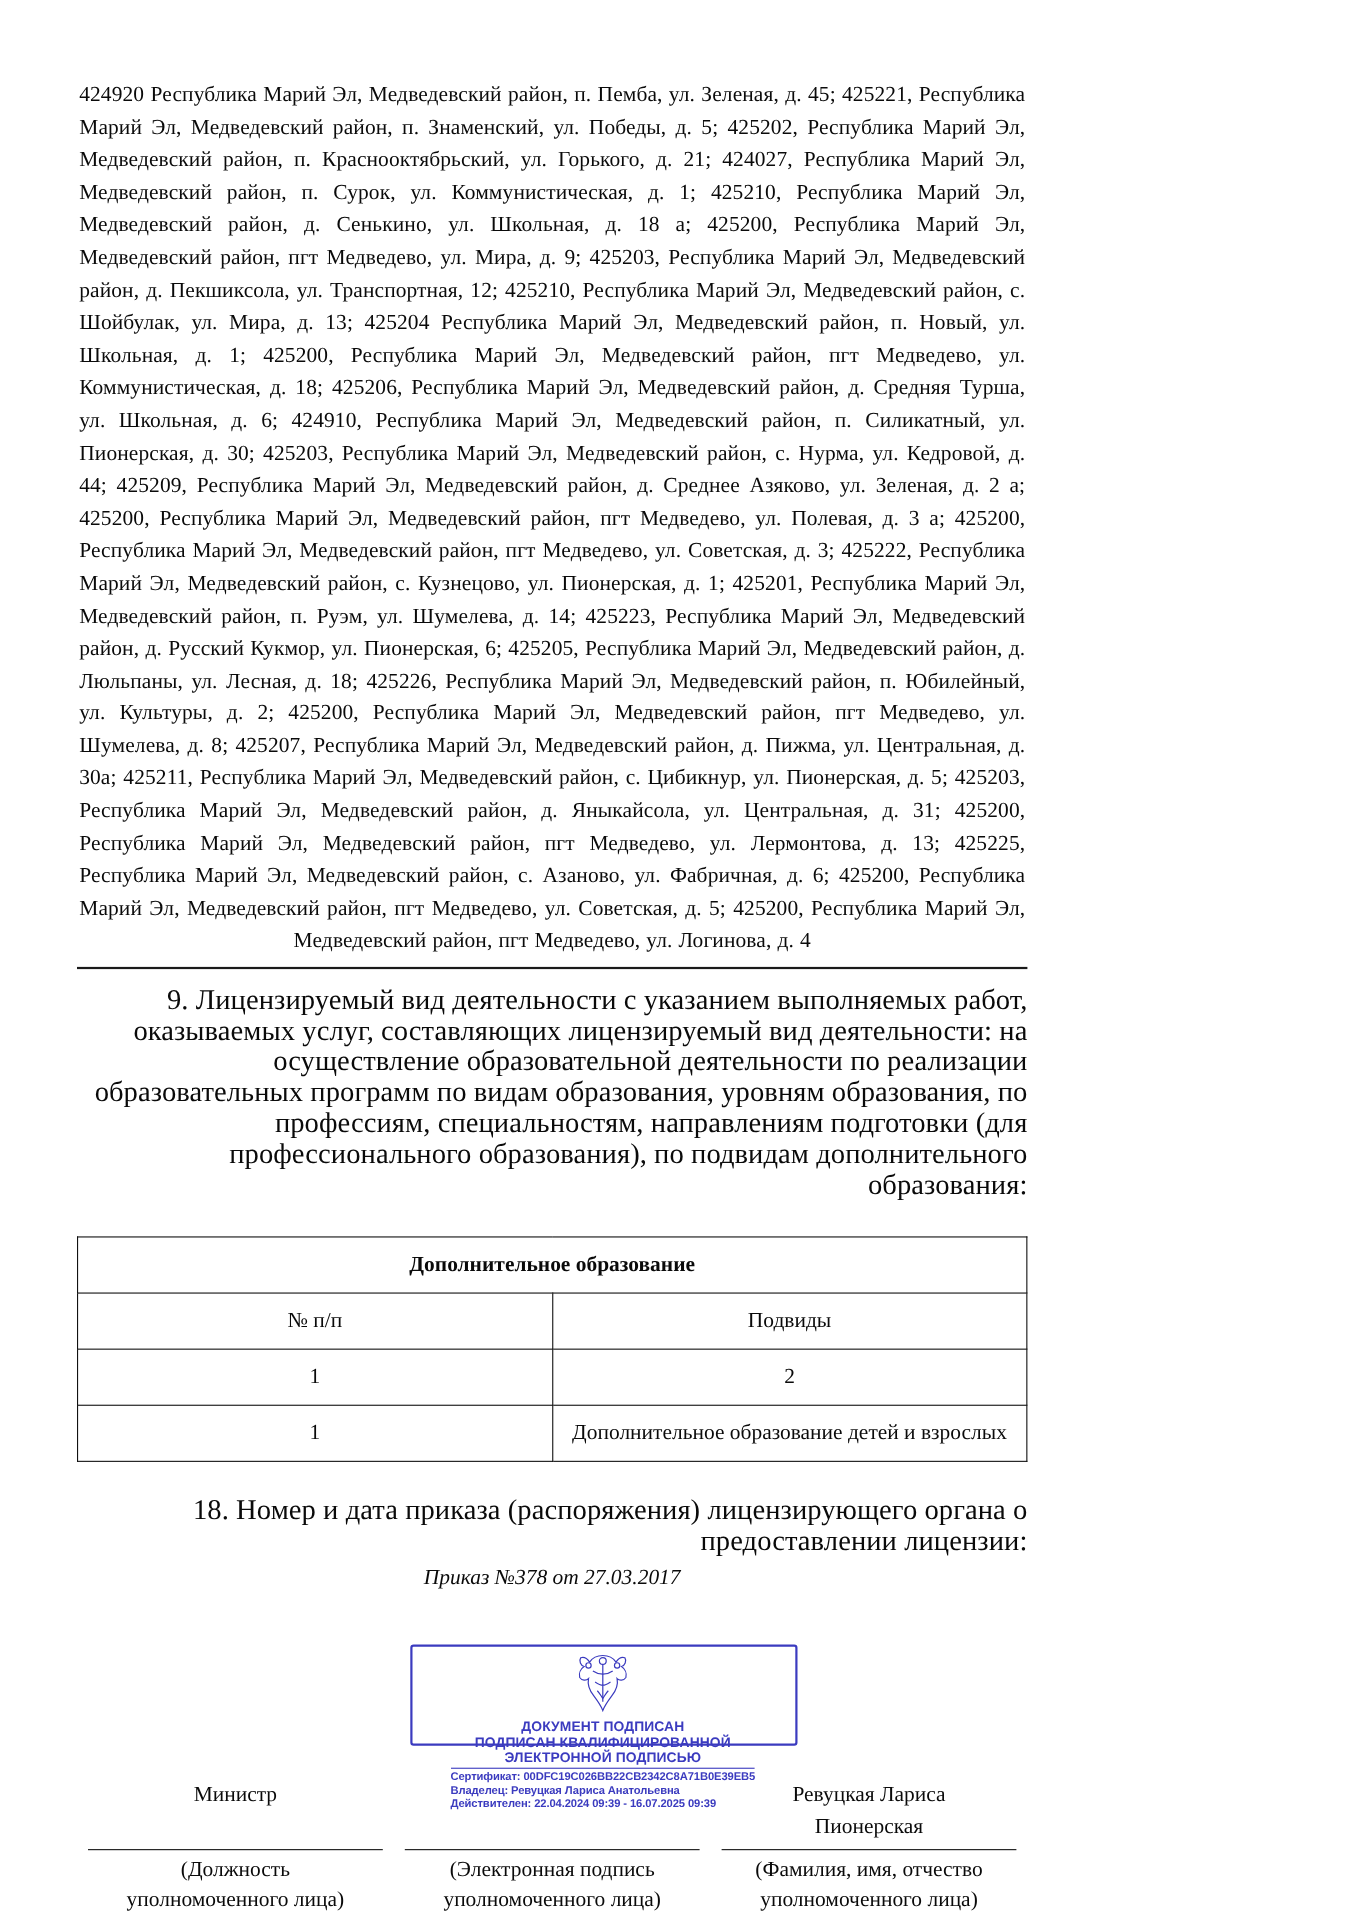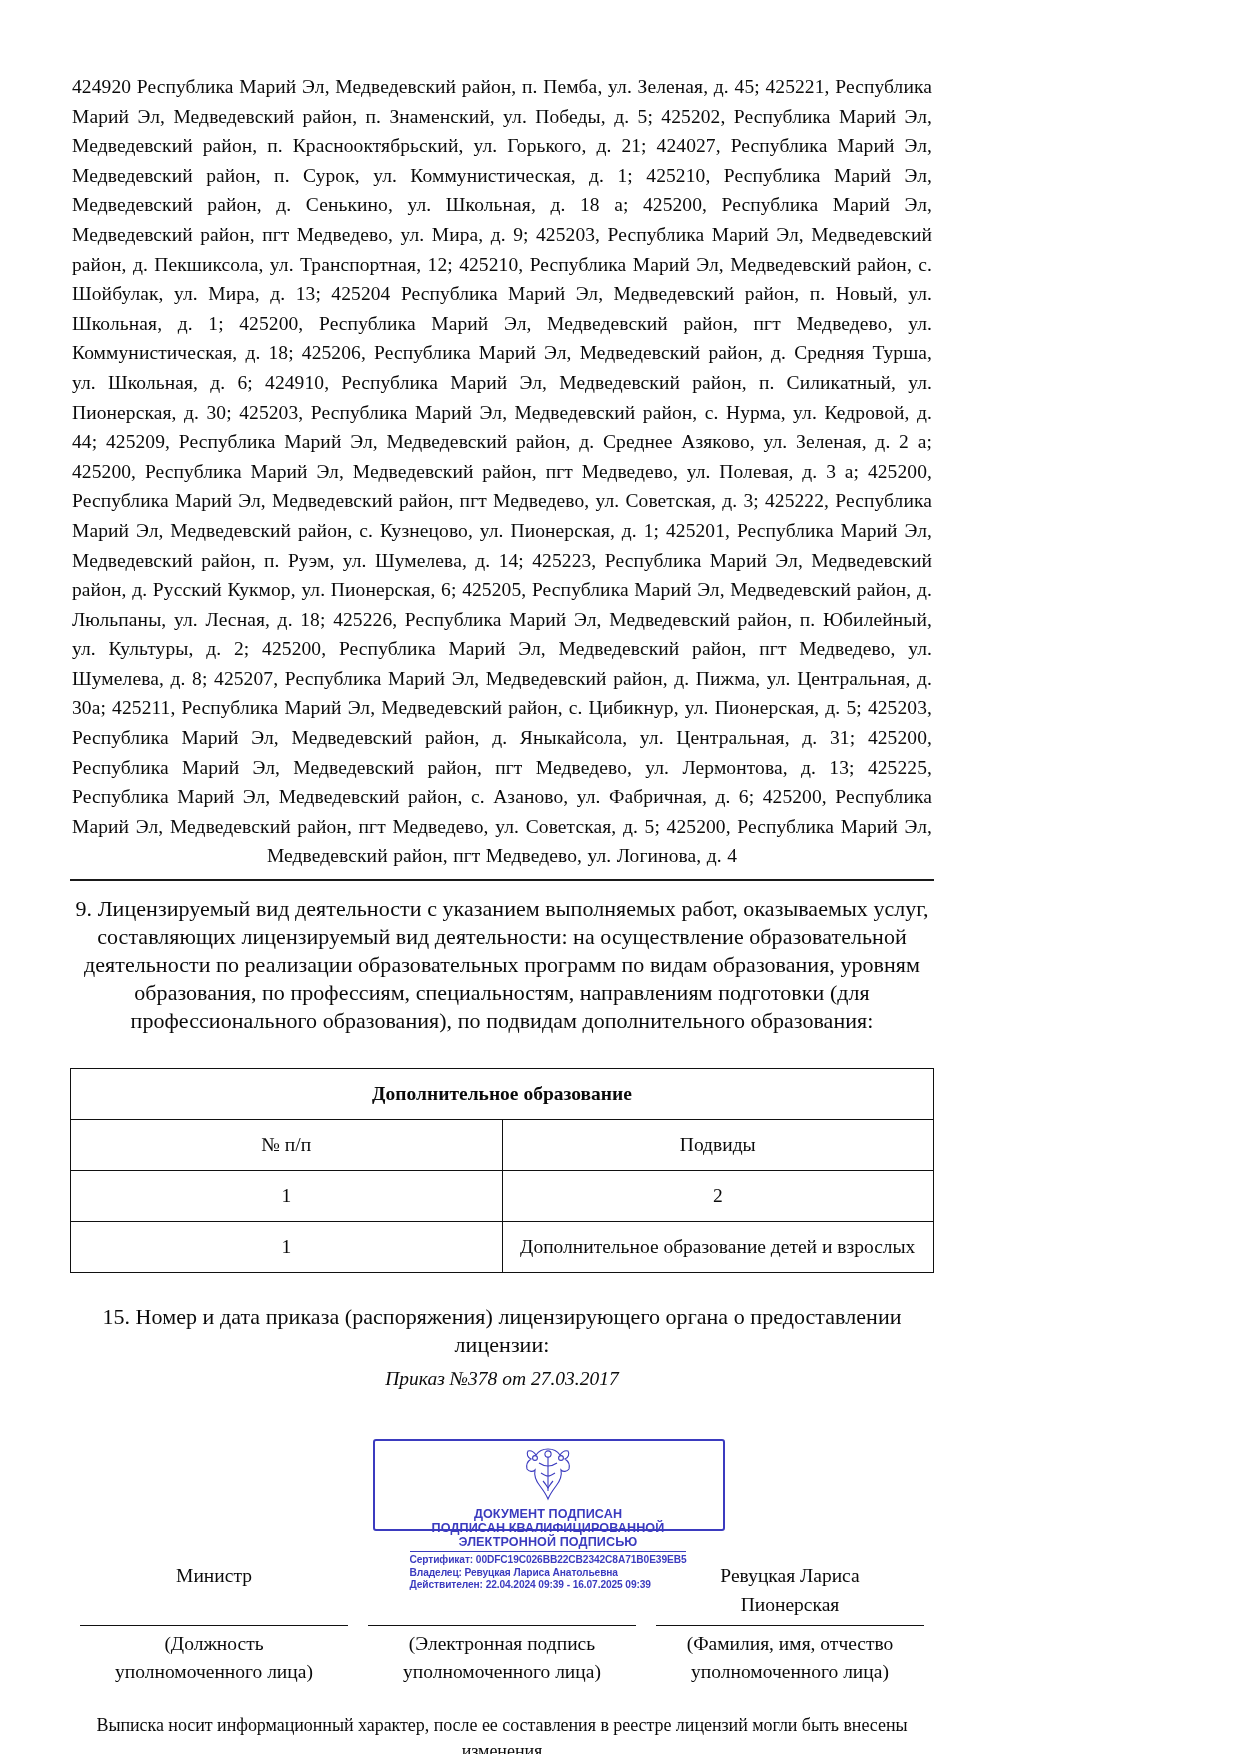--- a/index.html
+++ b/index.html
@@ -31,23 +31,23 @@
     letter-spacing: 0.1px;
     padding: 12px 2px 8px 2px;
     border-bottom: 2.5px solid #1a1a1a;
     text-align: justify;
     text-align-last: center;
     word-spacing: 0.5px;
   }
 
   
   .section-para {
-    font-size: 22px;
+    font-size: 26px;
     line-height: 28px;
-    text-align: center;
+    text-align: right;
     margin-top: 14px;
     letter-spacing: 0.05px;
   }
   .section-10 {
     margin-top: 30px;
   }
   .order-line {
     font-size: 19.5px;
     line-height: 28px;
     text-align: center;
@@ -201,21 +201,21 @@
         <td class="col-num">1</td>
         <td>2</td>
       </tr>
       <tr>
         <td class="col-num">1</td>
         <td>Дополнительное образование детей и взрослых</td>
       </tr>
     </tbody>
   </table>
 
-  <div class="section-para section-10">15. Номер и дата приказа (распоряжения) лицензирующего органа о предоставлении лицензии:</div>
+  <div class="section-para section-10">18. Номер и дата приказа (распоряжения) лицензирующего органа о предоставлении лицензии:</div>
   <div class="order-line">Приказ №378 от 27.03.2017</div>
 
   <div class="stamp-wrap">
     <div class="stamp">
       <div class="stamp-emblem">
         <svg viewBox="0 0 52 62" width="52" height="62" aria-hidden="true">
           <g fill="none" stroke="#3b3bbf" stroke-width="1.1">
             <path d="M26 4 C20 4 16 7 14 10 C12 7 9 5 6 6 C4 9 6 13 9 14 C6 16 4 20 5 24
                      C7 27 11 27 13 25 C12 30 14 36 18 41 C21 45 24 49 26 54
                      C28 49 31 45 34 41 C38 36 40 30 39 25 C41 27 45 27 47 24

